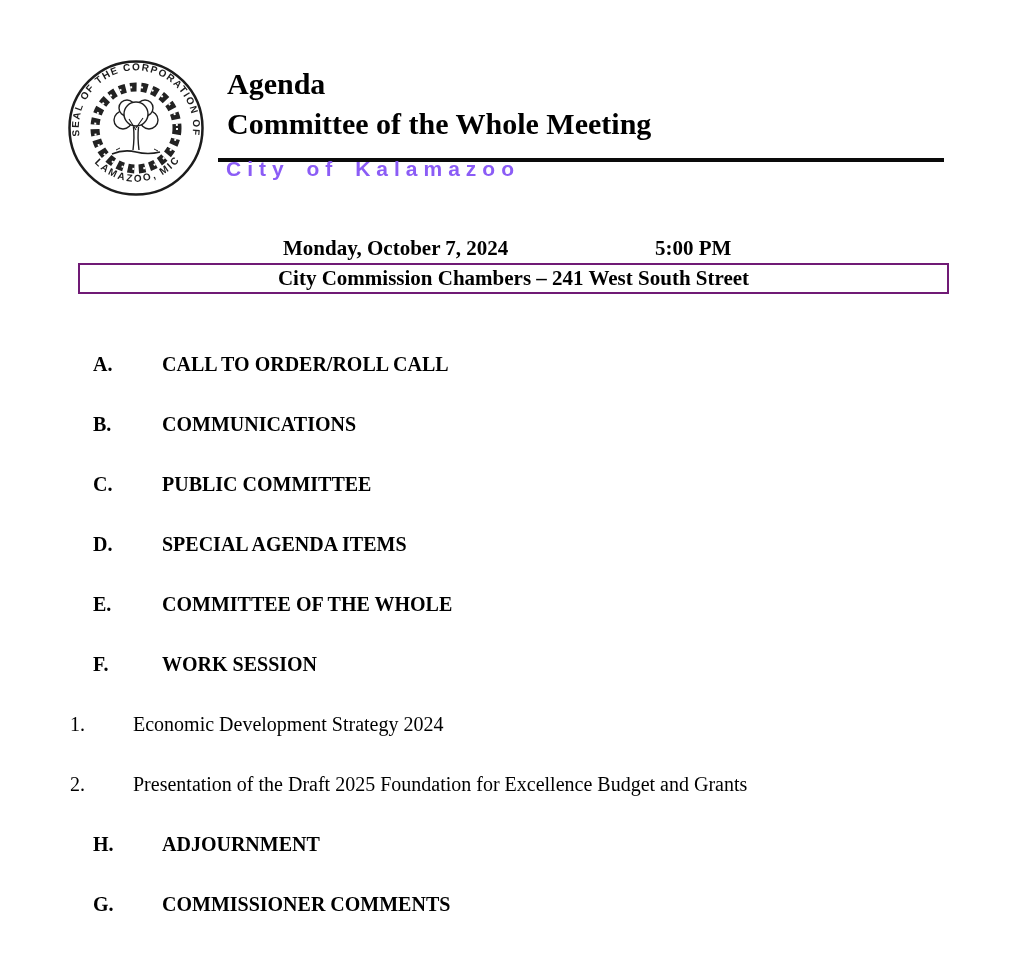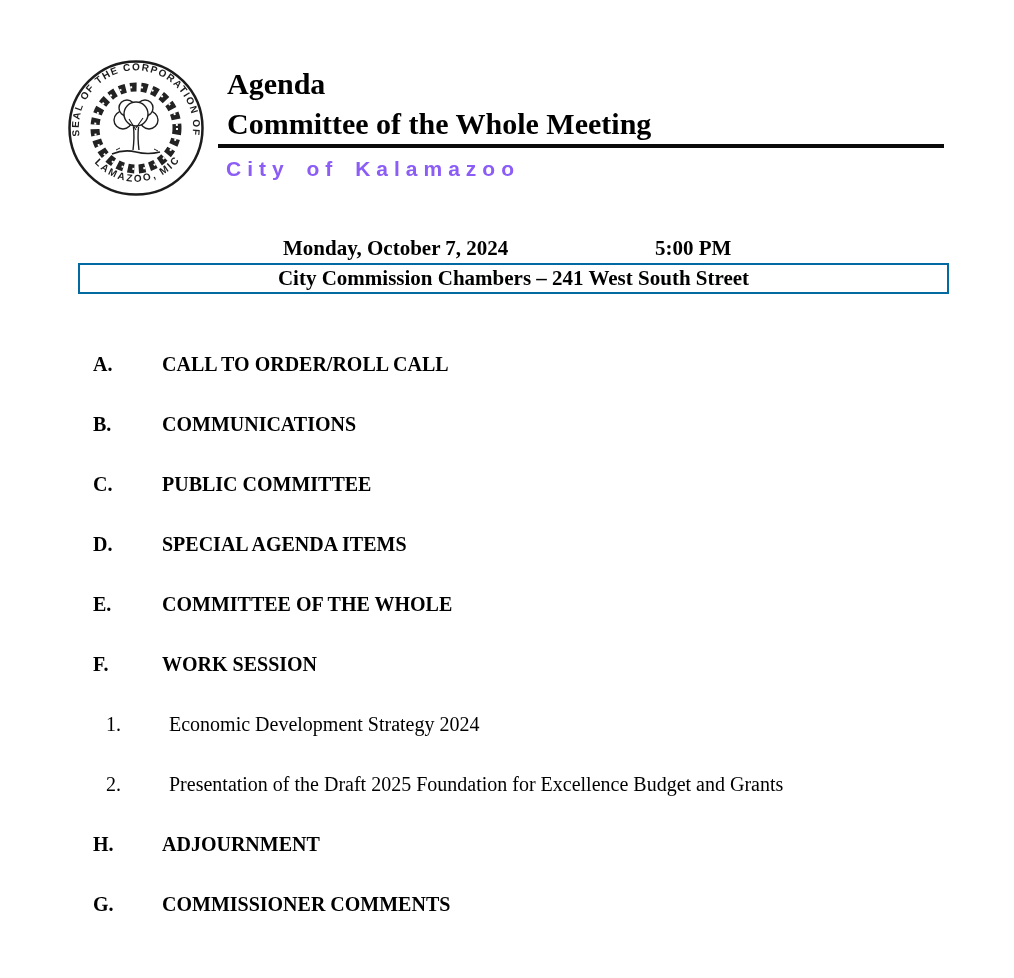--- a/index.html
+++ b/index.html
@@ -32,21 +32,21 @@
   }
   .seal .seal-bottom-text { letter-spacing: 2px; }
 
   
   .header-text {
     position: absolute;
     left: 218px;
     top: 66px;
     width: 726px;
     padding-left: 9px;
-    padding-bottom: 2px;
+    padding-bottom: 16px;
     border-bottom: 4px solid #0a0a0a;
   }
   .doc-type {
     font-size: 30px;
     font-weight: bold;
     line-height: 36px;
   }
   .meeting-title {
     font-size: 30px;
     font-weight: bold;
@@ -76,21 +76,21 @@
     text-decoration: underline;
   }
   .date-row .date { position: absolute; left: 283px; }
   .date-row .time { position: absolute; left: 655px; }
   .location-box {
     position: absolute;
     left: 78px;
     top: 263px;
     width: 871px;
     height: 31px;
-    border: 2px solid #0369a1;
+    border: 2px solid #701a75;
     display: flex;
     align-items: center;
     justify-content: center;
     font-size: 21px;
     font-weight: bold;
   }
 
   
   .agenda-list {
     position: absolute;
@@ -102,21 +102,21 @@
     height: 60px;
     padding-left: 93px;
     font-size: 20px;
     font-weight: bold;
     line-height: 24px;
     white-space: nowrap;
   }
   .agenda-row .letter { display: inline-block; width: 69px; }
   .agenda-subrow {
     height: 60px;
-    padding-left: 106px;
+    padding-left: 70px;
     font-size: 20px;
     font-weight: normal;
     line-height: 24px;
     white-space: nowrap;
   }
   .agenda-subrow .number { display: inline-block; width: 63px; }
 </style>
 </head>
 <body>
 

